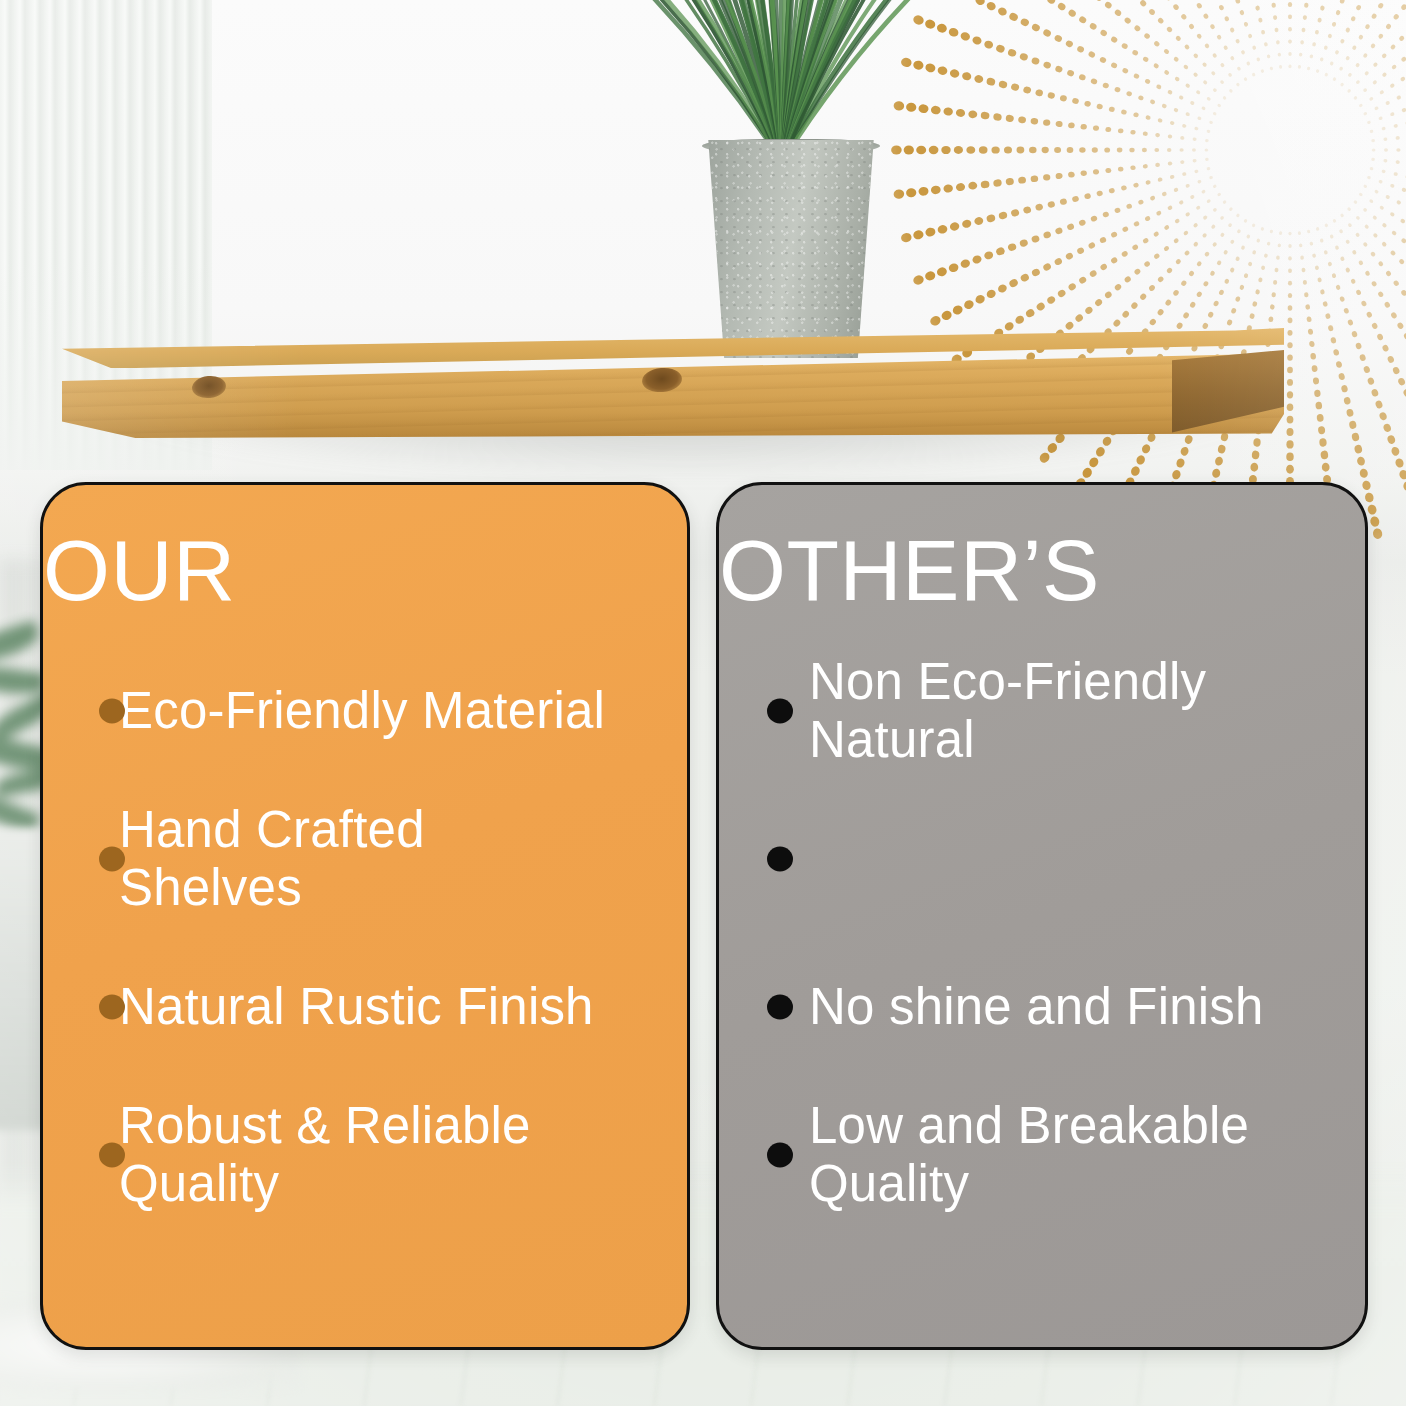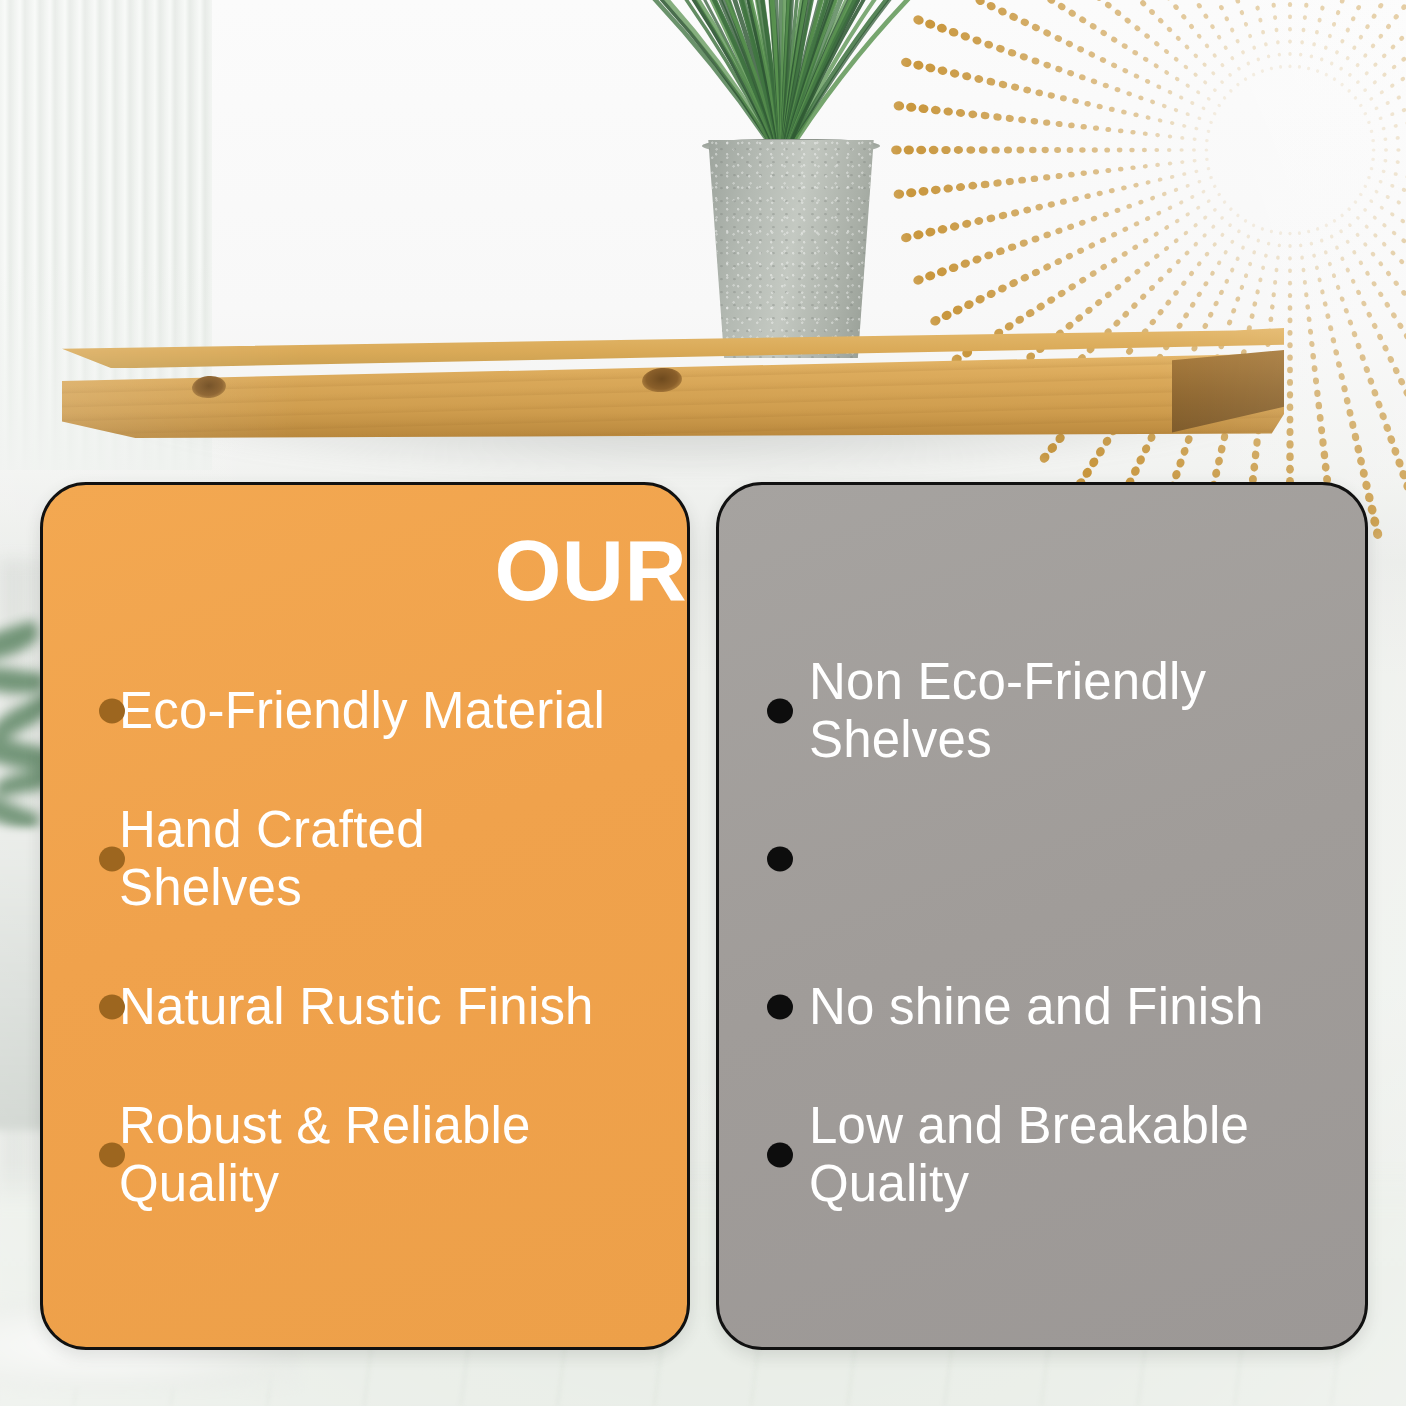--- a/index.html
+++ b/index.html
@@ -257,23 +257,23 @@
   .card.others {
     left: 716px; top: 482px;
     width: 652px; height: 868px;
     background: linear-gradient(160deg, #a6a3a0 0%, #a09c99 50%, #9c9896 100%);
   }
 
   .card-title {
     position: absolute;
     left: 0; right: 0;
     top: 42px;
-    text-align: right;
+    text-align: left;
     color: #ffffff;
-    font-weight: 700;
+    font-weight: 400;
     font-size: 86px;
     letter-spacing: 0.5px;
     line-height: 1;
   }
 
   .feature-list {
     position: absolute;
     left: 0; right: 0;
     top: 168px;
     list-style: none;
@@ -1907,24 +1907,25 @@
           <span class="feature-text">Natural Rustic Finish</span>
         </li>
         <li class="feature">
           <span class="bullet"></span>
           <span class="feature-text">Robust &amp; Reliable Quality</span>
         </li>
       </ul>
     </div>
 
     <div class="card others">
+      <div class="card-title">OTHER’S</div>
       <ul class="feature-list">
         <li class="feature">
           <span class="bullet"></span>
-          <span class="feature-text">Non Eco-Friendly Shelves</span>
+          <span class="feature-text">Non Eco-Friendly Natural</span>
         </li>
         <li class="feature">
           <span class="bullet"></span>
         </li>
         <li class="feature">
           <span class="bullet"></span>
           <span class="feature-text">No shine and Finish</span>
         </li>
         <li class="feature">
           <span class="bullet"></span>

